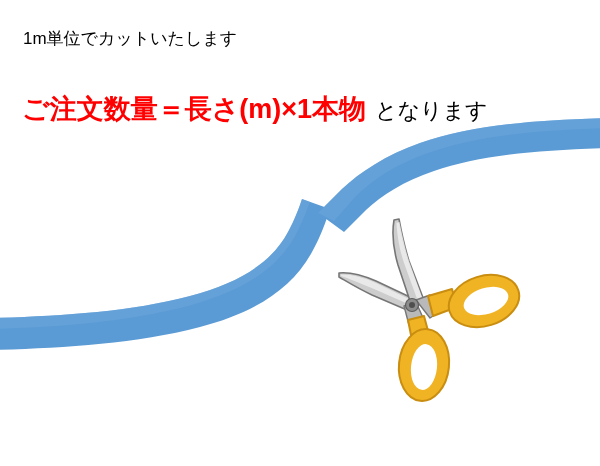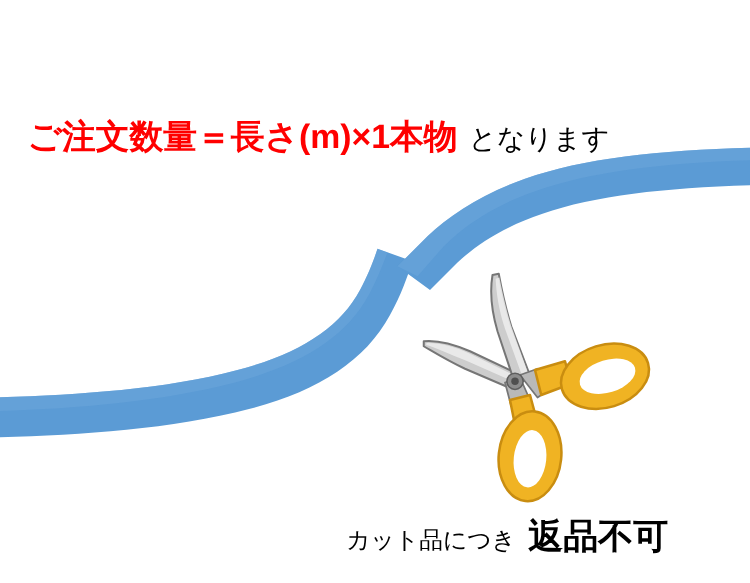--- a/index.html
+++ b/index.html
@@ -189,22 +189,20 @@
       <g>
         <ellipse cx="424" cy="365" rx="25" ry="36" transform="rotate(6 424 365)" fill="#F0B323" stroke="#C98D10" stroke-width="2"></ellipse>
         <ellipse cx="424" cy="367" rx="13" ry="23" transform="rotate(6 424 367)" fill="#ffffff"></ellipse>
       </g>
 
       <circle cx="412" cy="305" r="6.5" fill="#8C8C8C" stroke="#5E5E5E" stroke-width="1.2"></circle>
       <circle cx="412" cy="305" r="3" fill="#4F4F4F"></circle>
     </g>
   </svg>
 
+  <div class="txt" id="line-top">1m単位でカットいたします</div>
 
   <div class="txt" id="line-main">
     <span class="red">ご注文数量＝長さ(m)×1本物</span><span class="blk">となります</span>
   </div>
 
-  <div class="txt" id="line-bottom">
-    <span class="small">カット品につき</span><span class="big">返品不可</span>
-  </div>
 
 </div>
 
 </body></html>

